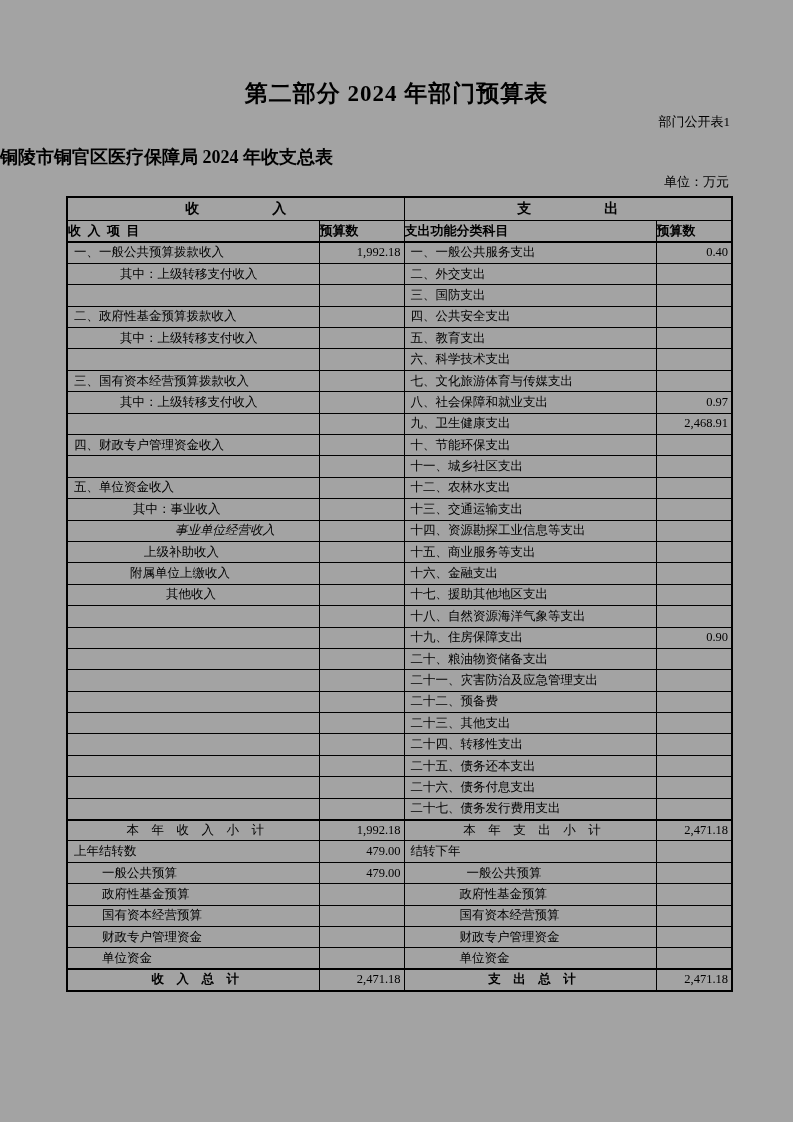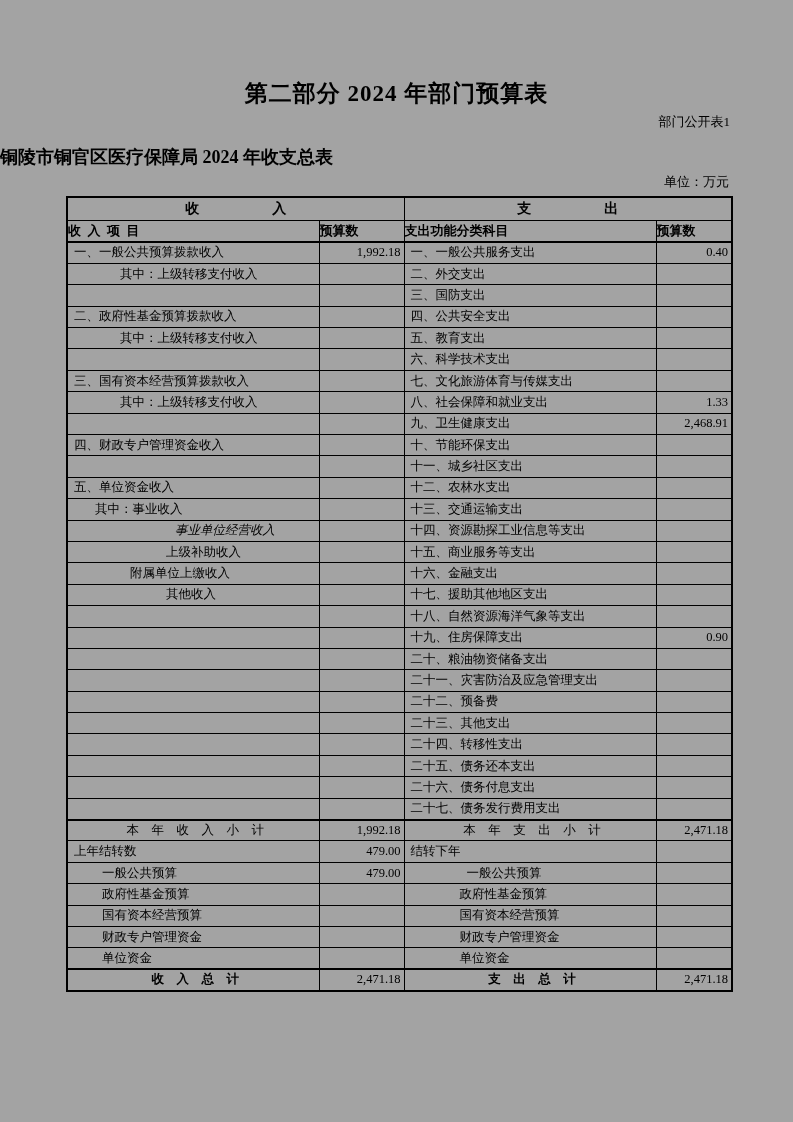--- a/index.html
+++ b/index.html
@@ -138,21 +138,21 @@
         <tr>
           <td class="name"><span>三、国有资本经营预算拨款收入</span></td>
           <td class="val"></td>
           <td class="name"><span>七、文化旅游体育与传媒支出</span></td>
           <td class="val"></td>
         </tr>
         <tr>
           <td class="name" style="padding-left: 52px;"><span>其中：上级转移支付收入</span></td>
           <td class="val"></td>
           <td class="name"><span>八、社会保障和就业支出</span></td>
-          <td class="val">1.33</td>
+          <td class="val">0.97</td>
         </tr>
         <tr>
           <td class="name"><span></span></td>
           <td class="val"></td>
           <td class="name"><span>九、卫生健康支出</span></td>
           <td class="val">2,468.91</td>
         </tr>
         <tr>
           <td class="name"><span>四、财政专户管理资金收入</span></td>
           <td class="val"></td>
@@ -165,33 +165,33 @@
           <td class="name"><span>十一、城乡社区支出</span></td>
           <td class="val"></td>
         </tr>
         <tr>
           <td class="name"><span>五、单位资金收入</span></td>
           <td class="val"></td>
           <td class="name"><span>十二、农林水支出</span></td>
           <td class="val"></td>
         </tr>
         <tr>
-          <td class="name" style="padding-left: 27px;"><span>其中：事业收入</span></td>
+          <td class="name" style="padding-left: 65px;"><span>其中：事业收入</span></td>
           <td class="val"></td>
           <td class="name"><span>十三、交通运输支出</span></td>
           <td class="val"></td>
         </tr>
         <tr>
           <td class="name" style="padding-left: 107px; font-style: italic;"><span>事业单位经营收入</span></td>
           <td class="val"></td>
           <td class="name"><span>十四、资源勘探工业信息等支出</span></td>
           <td class="val"></td>
         </tr>
         <tr>
-          <td class="name" style="padding-left: 98px;"><span>上级补助收入</span></td>
+          <td class="name" style="padding-left: 76px;"><span>上级补助收入</span></td>
           <td class="val"></td>
           <td class="name"><span>十五、商业服务等支出</span></td>
           <td class="val"></td>
         </tr>
         <tr>
           <td class="name" style="padding-left: 62px;"><span>附属单位上缴收入</span></td>
           <td class="val"></td>
           <td class="name"><span>十六、金融支出</span></td>
           <td class="val"></td>
         </tr>

